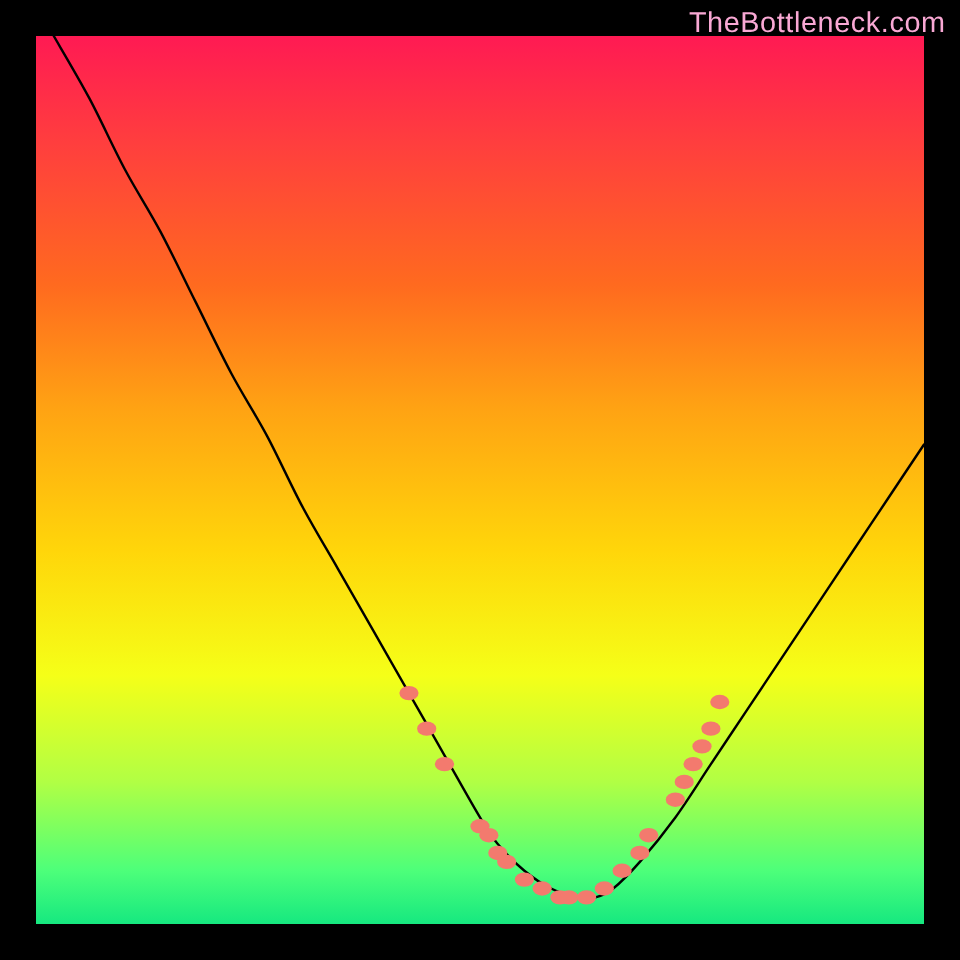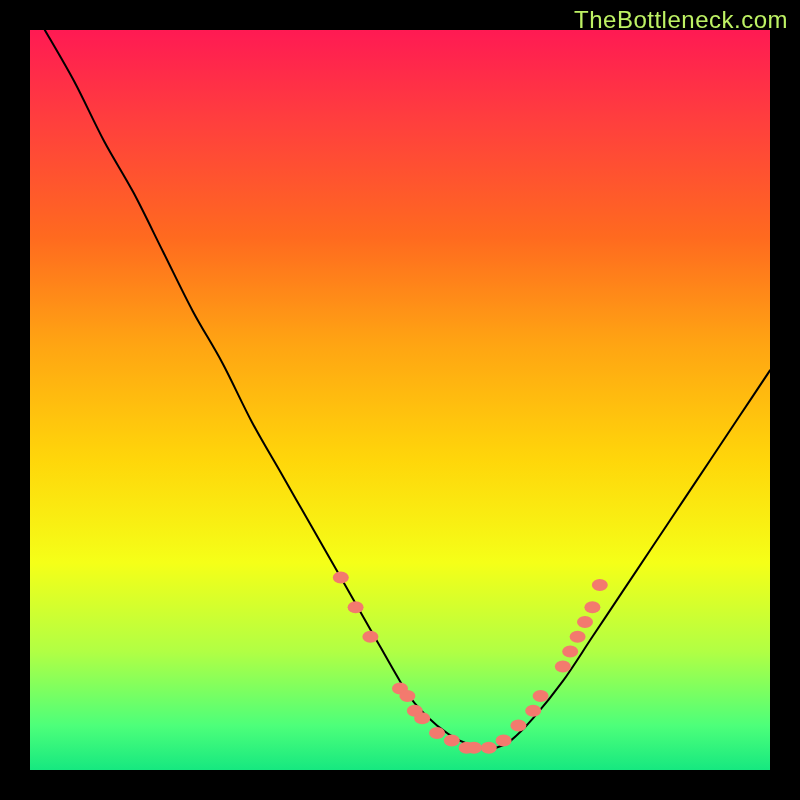--- a/index.html
+++ b/index.html
@@ -33,21 +33,21 @@
       #f5ff18 72%,
       #b1ff44 84%,
       #4dff7a 94%,
       #16e880 100%
     );
   }
   .watermark {
     position: absolute;
     top: 6px;
     right: 12px;
-    color: #bef264;
+    color: #f9a8d4;
     font-size: 24px;
     font-weight: 500;
     letter-spacing: 0.5px;
     z-index: 5;
   }
   svg.curve {
     position: absolute;
     left: 0;
     top: 0;
     width: 740px;

